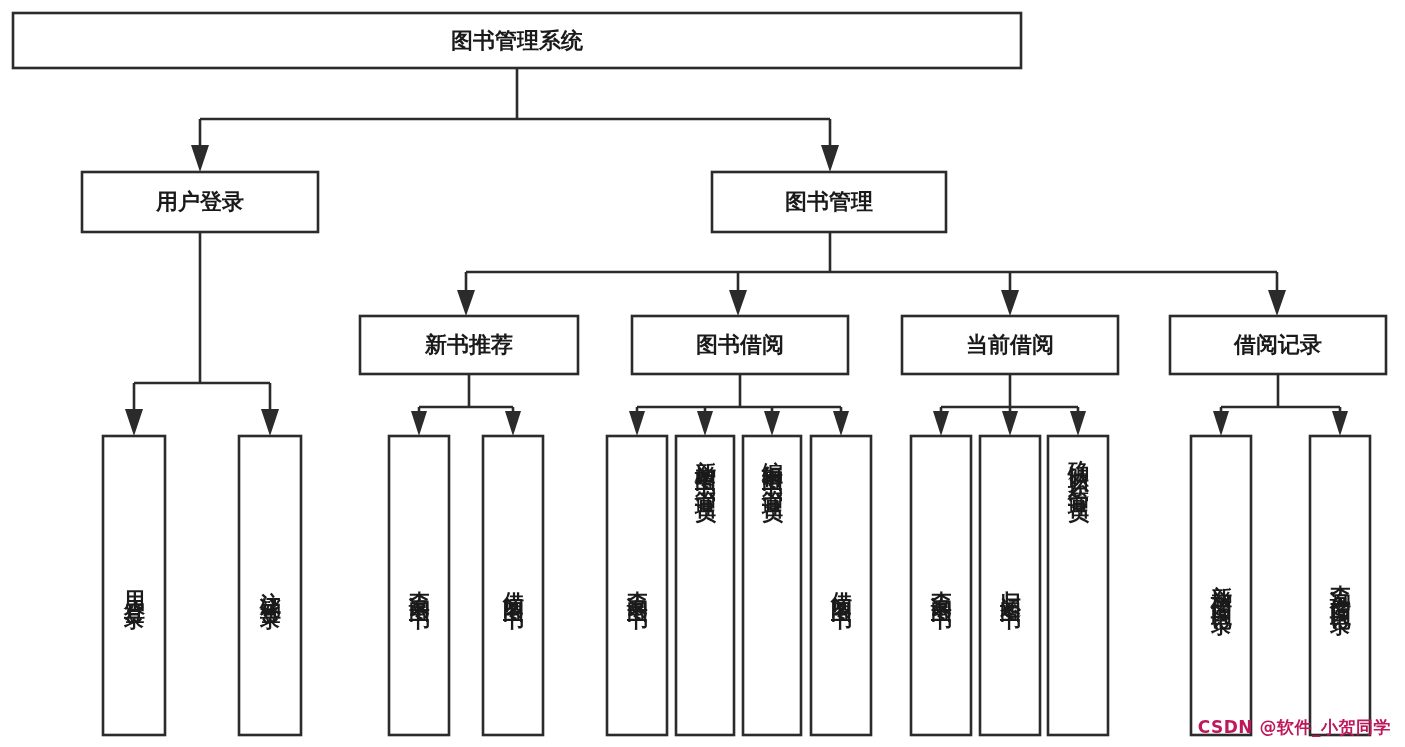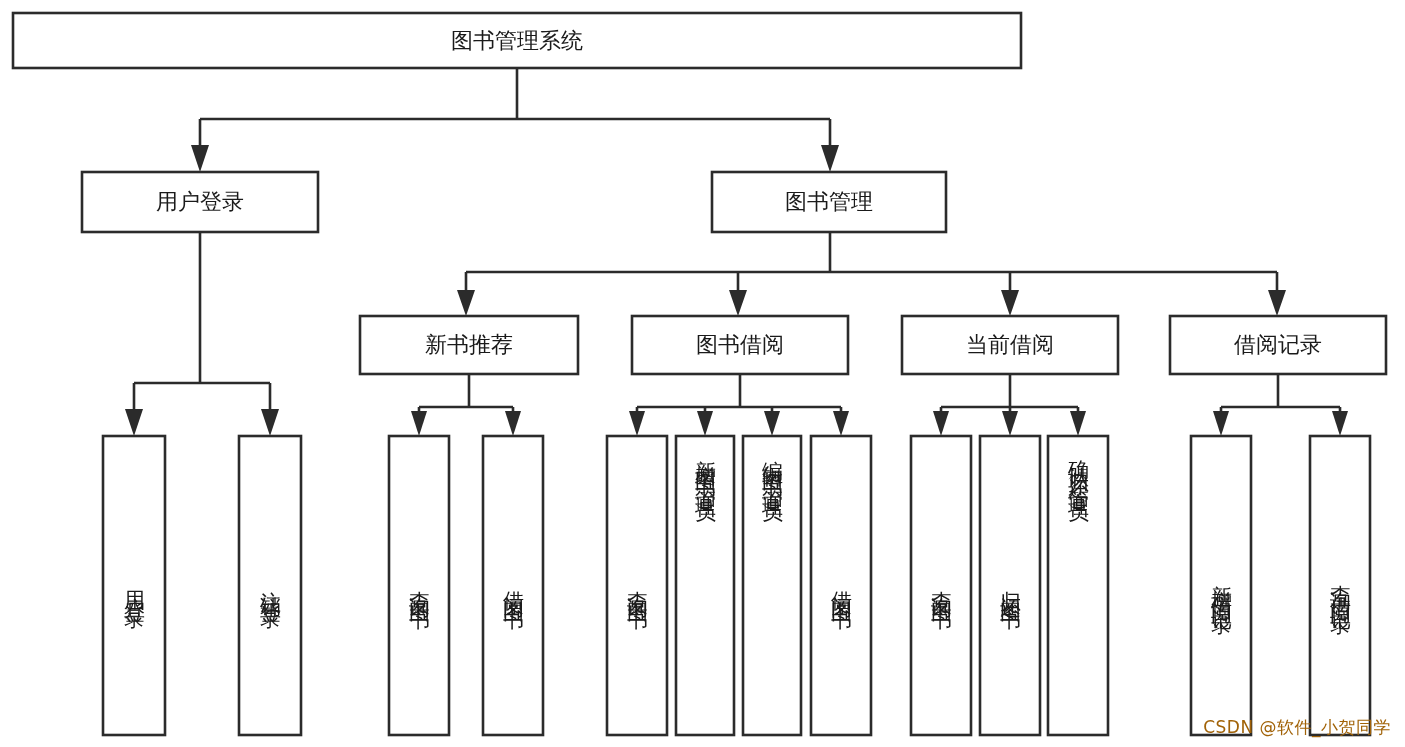--- a/index.html
+++ b/index.html
@@ -11,20 +11,21 @@
     width: 1405px;
     height: 747px;
     font-family: "DejaVu Sans", "Liberation Sans", sans-serif;
     overflow: hidden;
     position: relative;
   }
   #diagram-root {
     position: relative;
     width: 1405px;
     height: 747px;
+    font-weight: bold;
   }
   svg#flow {
     position: absolute;
     left: 0;
     top: 0;
     width: 1405px;
     height: 747px;
     display: block;
   }
   .node-rect {
@@ -53,21 +54,21 @@
     fill: #1a1a1a;
     text-anchor: middle;
     dominant-baseline: middle;
   }
   .watermark {
     position: absolute;
     right: 14px;
     bottom: 8px;
     font-family: "DejaVu Sans", "Liberation Sans", sans-serif;
     font-size: 17px;
-    color: #a16207;
+    color: #be185d;
     white-space: nowrap;
     letter-spacing: 0.5px;
     pointer-events: none;
   }
   .vtext-box {
     position: absolute;
     display: flex;
     align-items: flex-start;
     justify-content: center;
     box-sizing: border-box;

